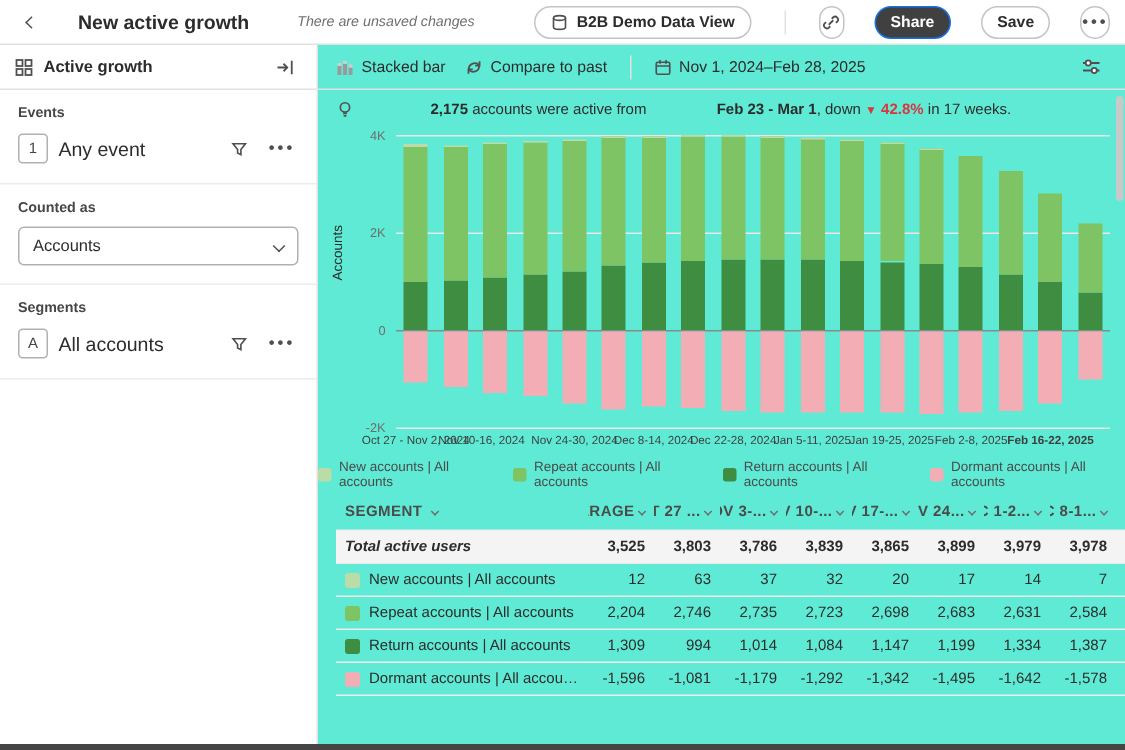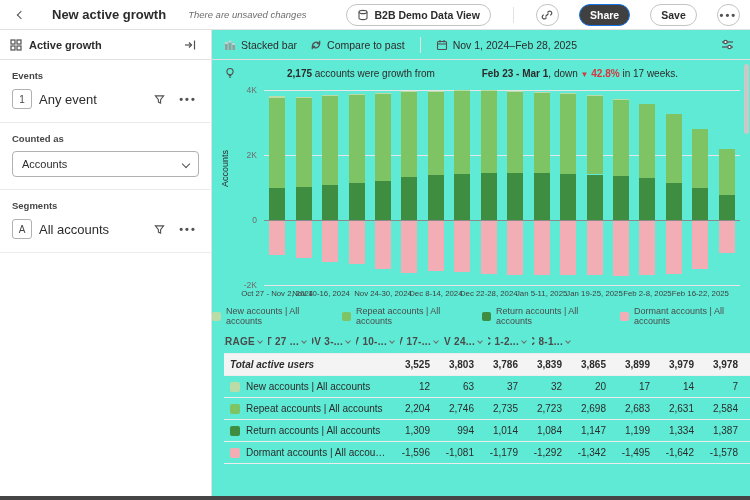--- a/index.html
+++ b/index.html
@@ -7,21 +7,21 @@
   body{font-family:"Liberation Sans","DejaVu Sans",sans-serif;color:#2c2c2c;background:#fff;font-size:11px;}
   .app{width:750px;height:500px;display:flex;flex-direction:column;position:relative;background:#fff;}
 
   
   .topbar{height:30px;flex:0 0 30px;display:flex;align-items:center;gap:20px;padding:0 10px;border-bottom:1px solid #e1e1e1;background:#fff;}
   .icon-sq{width:22px;height:22px;display:flex;align-items:center;justify-content:center;cursor:pointer;flex:none;}
   .chev{width:6px;height:6px;border-right:1.5px solid #505050;border-bottom:1.5px solid #505050;display:inline-block;}
   .chev.left{transform:rotate(135deg);}
   .chev.down{transform:rotate(45deg);}
   .title{font-size:13px;font-weight:700;white-space:nowrap;}
-  .unsaved{font-size:9.5px;font-style:italic;color:#6e6e6e;margin-left:2px;white-space:nowrap;}
+  .unsaved{font-size:9.5px;font-style:italic;color:#6e6e6e;margin-left:12px;white-space:nowrap;}
   .spacer{flex:1;}
   .btn{height:22px;border:1px solid #c4c4c4;border-radius:12px;background:#fff;display:flex;align-items:center;gap:5px;padding:0 10px;font-size:10.5px;font-weight:600;color:#2c2c2c;cursor:pointer;white-space:nowrap;}
   .btn.primary{background:#404040;border-color:#1473e6;color:#fff;}
   .btn.iconbtn{width:26px;padding:0;justify-content:center;}
   .vsep{width:1px;height:16px;background:#e1e1e1;margin:0 2px;}
 
   
   .content{flex:1;display:flex;min-height:0;}
   .sidebar{width:212px;flex:0 0 212px;border-right:1px solid #e1e1e1;background:#fff;display:flex;flex-direction:column;}
   .sb-head{height:30px;flex:0 0 30px;display:flex;align-items:center;gap:7px;padding:0 10px;border-bottom:1px solid #e1e1e1;}
@@ -224,21 +224,21 @@
       </div>
 
       <div class="insight">
         <span style="display:flex;">
           <svg width="12" height="12" viewBox="0 0 12 12" fill="none" stroke="#505050" stroke-width="1.1">
               <circle cx="6" cy="4.6" r="3.1"></circle>
               <path d="M4.7 8.6h2.6M5.1 10.2h1.8"></path>
             </svg>
         </span>
         <span>
-          <span class="b">2,175</span><span> accounts were growth from </span><span class="b">Feb 23 - Mar 1</span><span>, down </span><span class="arrow">▼</span> <span class="delta">42.8%</span><span> in 17 weeks.</span>
+          <span class="b">2,175</span><span> accounts were active from </span><span class="b">Feb 23 - Mar 1</span><span>, down </span><span class="arrow">▼</span> <span class="delta">42.8%</span><span> in 17 weeks.</span>
         </span>
       </div>
 
       <div class="chart-wrap">
         <div class="ylab">Accounts</div>
         <div class="yaxis" id="yaxis">
             <div class="ytick" style="top: 0px; margin-left: 34px;">4K</div>
             <div class="ytick" style="top: 65px;">2K</div>
             <div class="ytick" style="top: 130px;">0</div>
             <div class="ytick" style="top: 195px;">-2K</div>
@@ -323,21 +323,21 @@
           </div>
         <div class="xaxis" id="xaxis">
             <div class="xlab" style="left: 13.2222px;">Oct 27 - Nov 2, 2024</div>
             <div class="xlab" style="left: 57px;">Nov 10-16, 2024</div>
             <div class="xlab" style="left: 119px;">Nov 24-30, 2024</div>
             <div class="xlab" style="left: 171.889px;">Dec 8-14, 2024</div>
             <div class="xlab" style="left: 224.778px;">Dec 22-28, 2024</div>
             <div class="xlab" style="left: 277.667px;">Jan 5-11, 2025</div>
             <div class="xlab" style="left: 330.556px;">Jan 19-25, 2025</div>
             <div class="xlab" style="left: 383.444px;">Feb 2-8, 2025</div>
-            <div class="xlab" style="left: 436.333px;">Feb 16-22, 2025</div>
+            <div class="xlab" style="left: 436.333px; font-weight: bold;">Feb 16-22, 2025</div>
           </div>
       </div>
 
       <div class="legend" id="legend">
           <div class="litem">
             <span class="lchip" style="background: rgb(187, 220, 166);"></span>
             <span>New accounts | All accounts</span>
           </div>
           <div class="litem">
             <span class="lchip" style="background: rgb(126, 196, 101);"></span>
@@ -348,20 +348,24 @@
             <span>Return accounts | All accounts</span>
           </div>
           <div class="litem">
             <span class="lchip" style="background: rgb(243, 174, 181);"></span>
             <span>Dormant accounts | All accounts</span>
           </div>
         </div>
 
       <div class="table" id="table">
           <div class="trow head">
+            <div class="tc seg">
+              <span>SEGMENT</span>
+              <span class="cdn"></span>
+            </div>
             <div class="tc num">
               <span>AVERAGE</span>
               <span class="cdn"></span>
             </div>
             <div class="tc num">
               <span>OCT 27 ...</span>
               <span class="cdn"></span>
             </div>
             <div class="tc num">
               <span>NOV 3-...</span>

